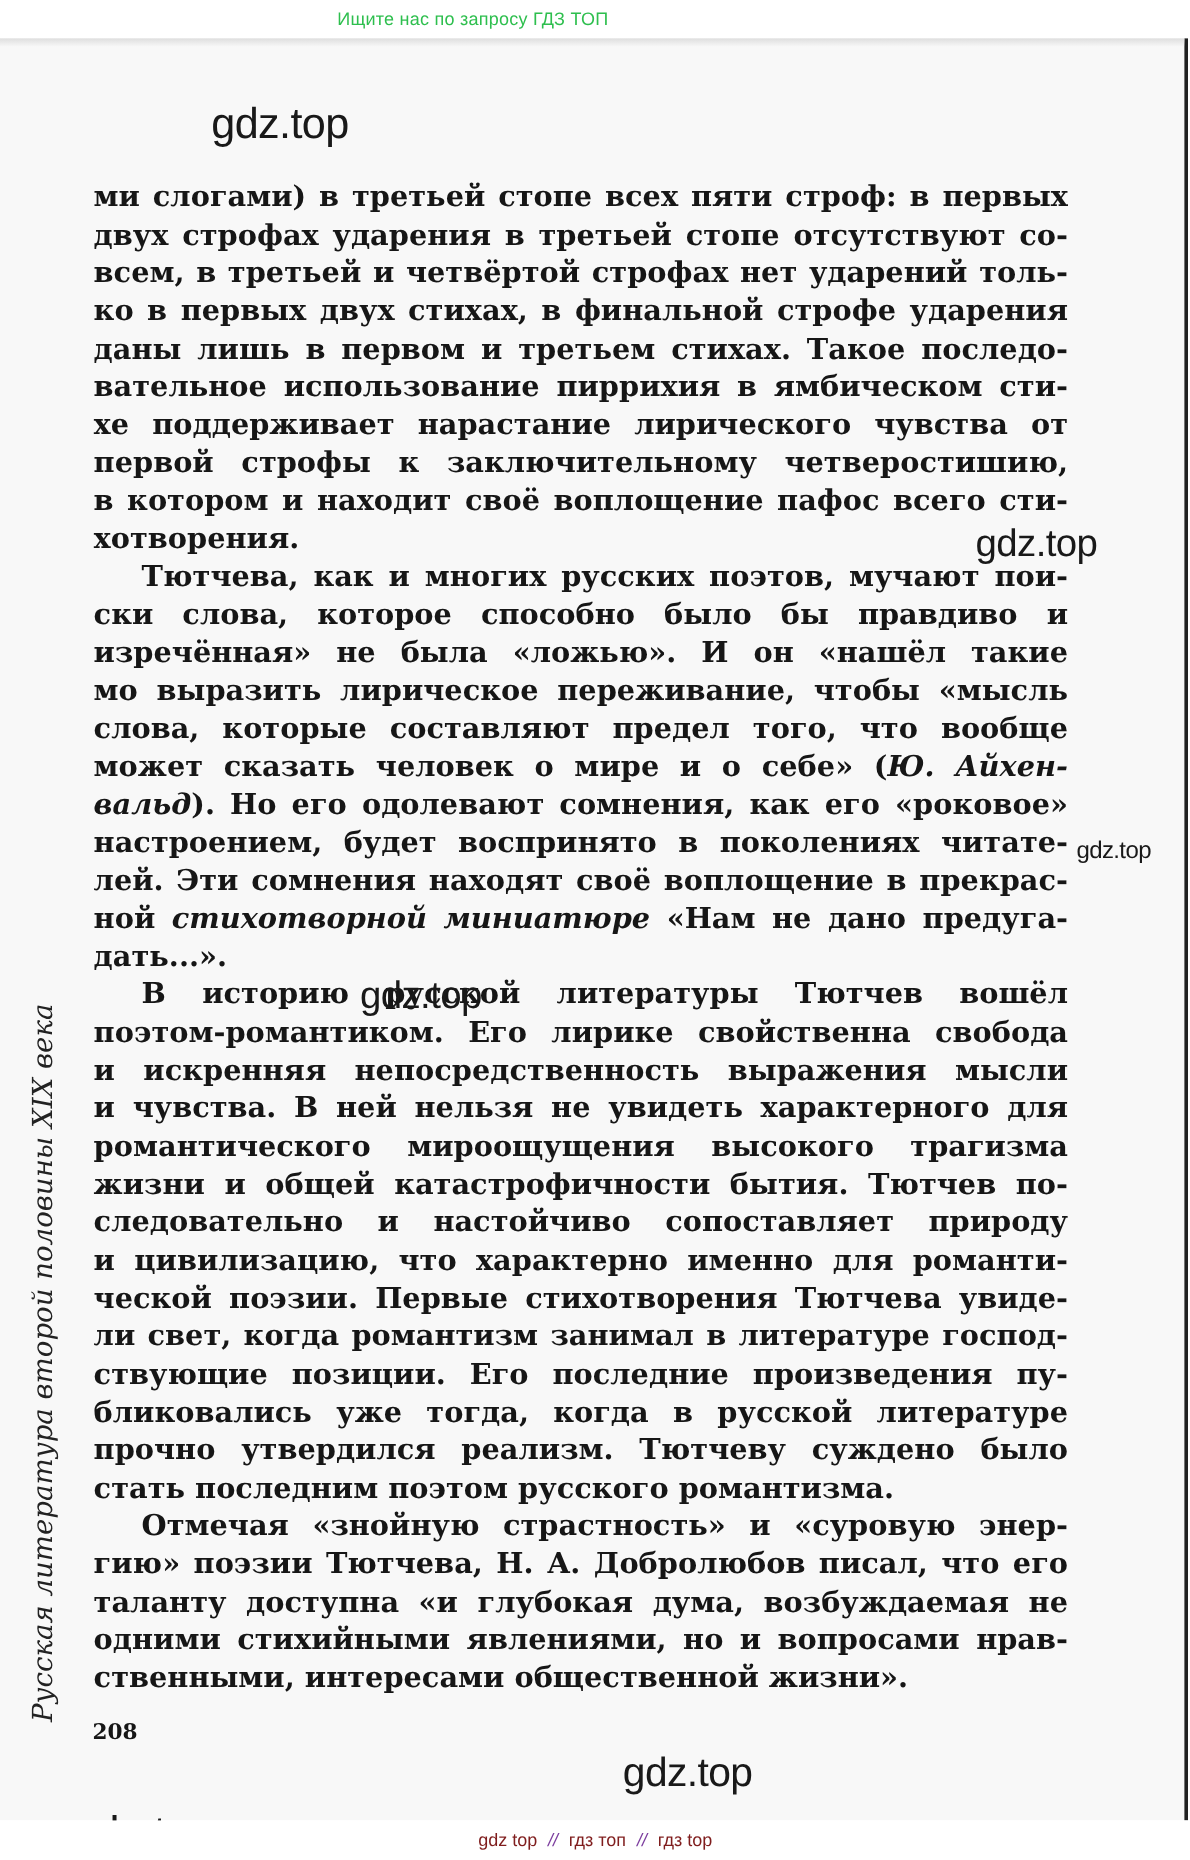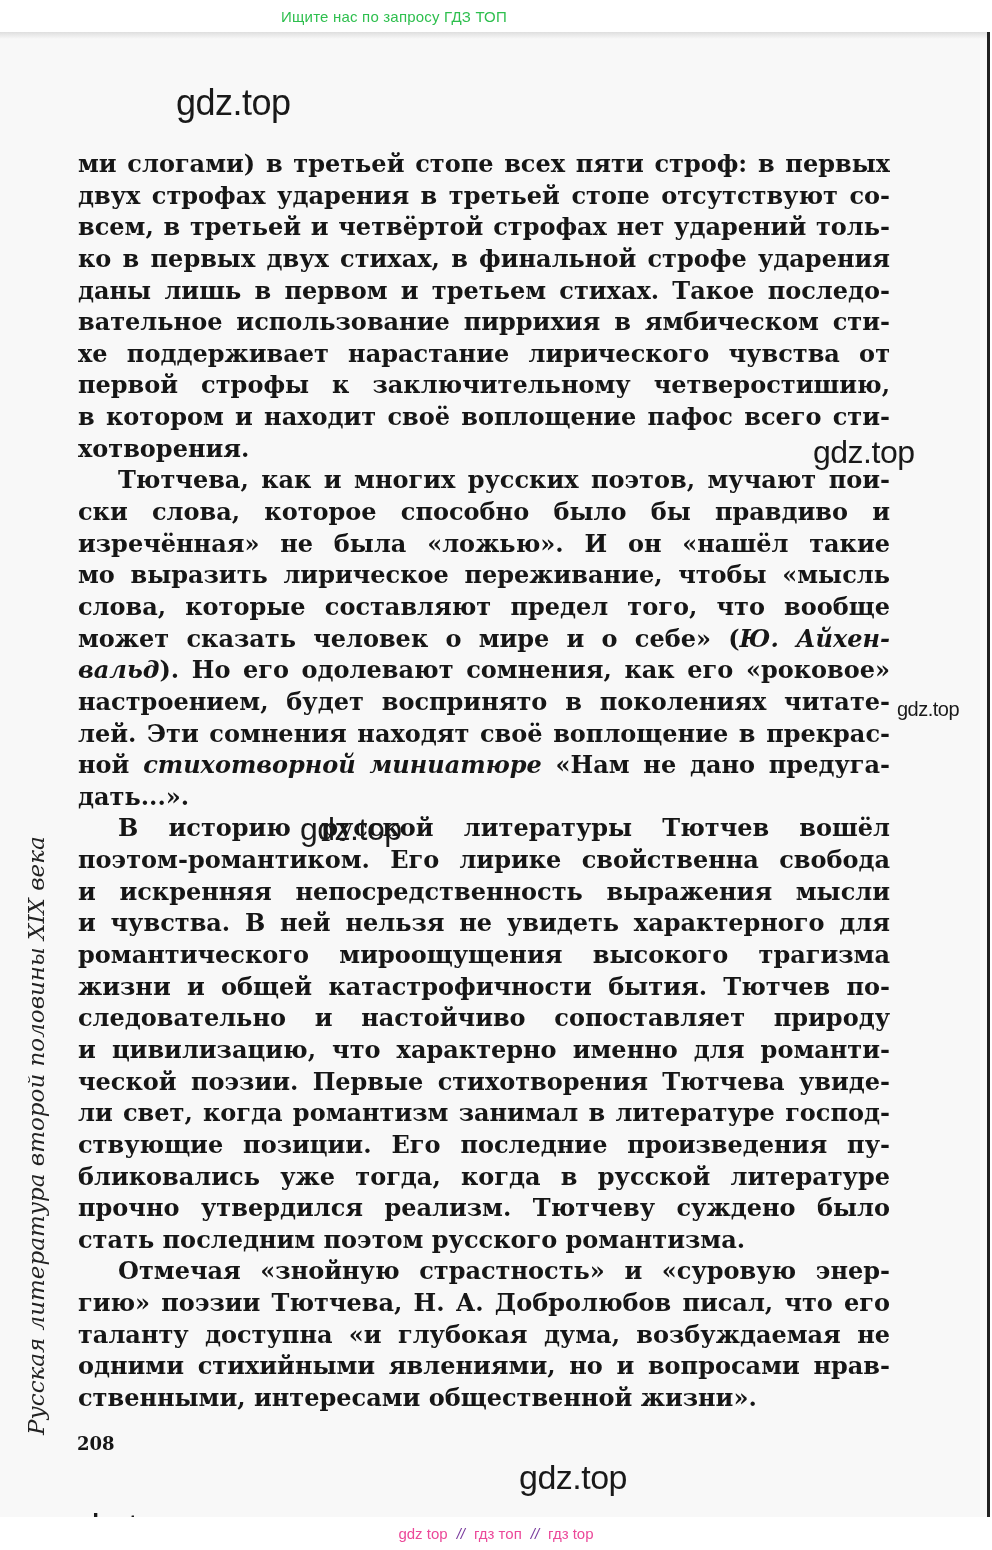--- a/index.html
+++ b/index.html
@@ -67,21 +67,21 @@
     font-family:"DejaVu Serif", serif; font-weight:600;
     font-size:18px; color:#161616;text-align:right;
   }
 
   
   .footer {
     position:absolute; top:1517px; left:0; width:992px; height:33px;
     display:flex; align-items:center; justify-content:center;
     background:#ffffff; font-size:15px;
   }
-  .footer a { color:#ec4899; text-decoration:none; font-weight:500; }
+  .footer a { color:#7f1d1d; text-decoration:none; font-weight:500; }
   .footer .sep { color:#7a3b9d; margin:0 9px; font-style:italic; font-weight:500; }
 </style>
 </head>
 <body>
 
 <div class="top-bar">
   <span class="promo-text">Ищите нас по запросу ГДЗ ТОП</span>
 </div>
 
 <div class="page"></div>

